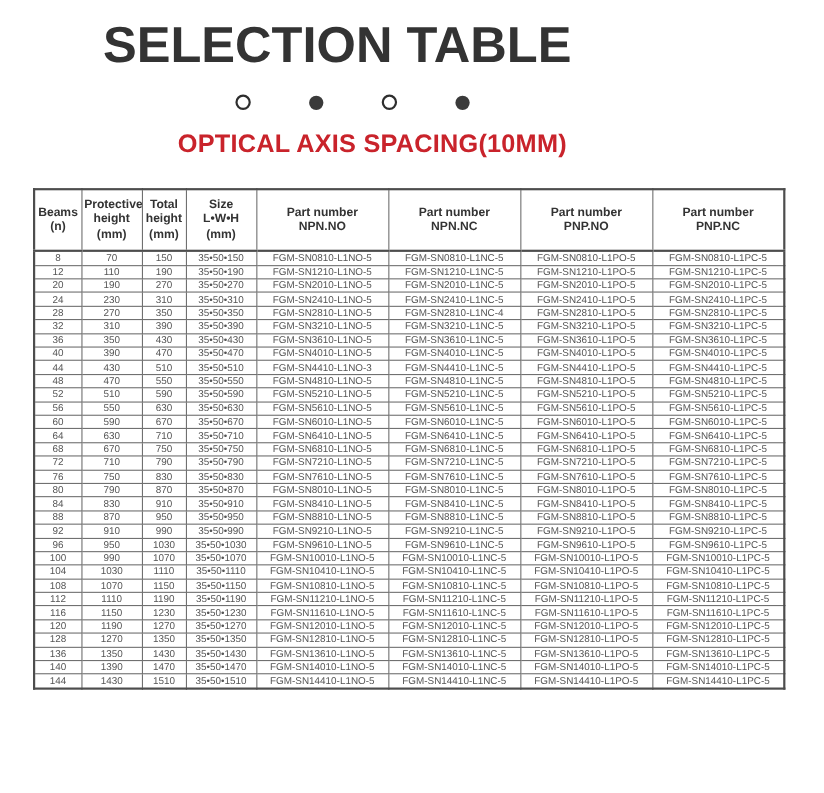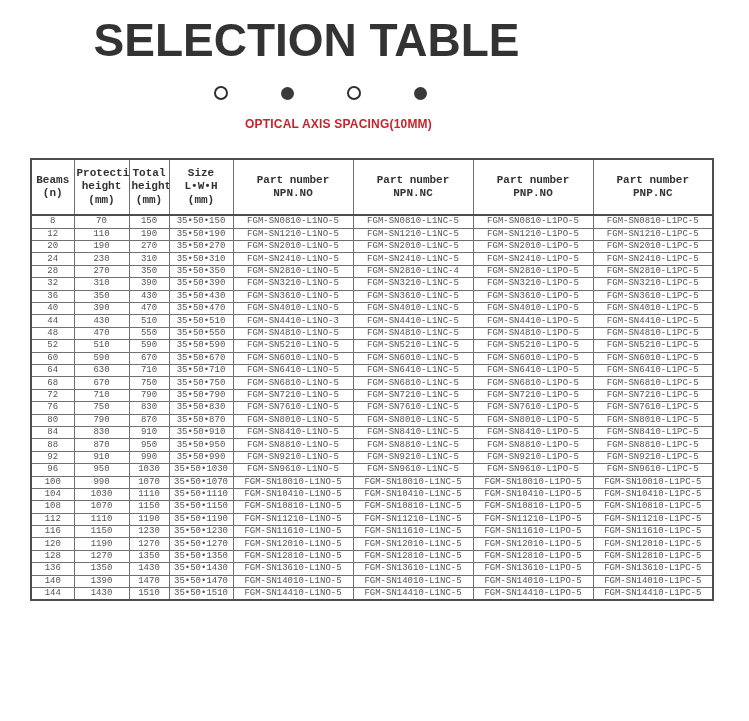--- a/index.html
+++ b/index.html
@@ -17,27 +17,26 @@
   }
   .dots-row{
     margin-top:22px;display:flex;justify-content:center;align-items:center;gap:53px;
     transform:translateX(-18px);
   }
   .dot{display:inline-block;border-radius:50%;box-sizing:border-box;}
   .dot.outline{width:14px;height:14px;border:2.5px solid #2e2e2e;background:#ffffff;}
   .dot.filled{width:13px;height:13px;background:#3a3a3a;}
   .section-heading{
     margin:0;margin-top:17px;
-    font-size:12px;font-weight:bold;color:#c9232b;letter-spacing:0.2px;
+    font-size:23px;font-weight:bold;color:#c9232b;letter-spacing:0.2px;
   }
   .selection-table{
     width:682px;margin:27px 0 0 30px;
     border-collapse:collapse;table-layout:fixed;
     border:2px solid #4d4d4d;
-    font-family:Liberation Mono, monospace;
   }
   .selection-table th,.selection-table td{
     border:1px solid #707070;
     text-align:center;vertical-align:middle;
     overflow:hidden;white-space:nowrap;
   }
   .selection-table th{
     font-size:11px;font-weight:bold;color:#333333;
     height:50px;padding:2px;line-height:1.25;
     border-bottom:2px solid #4d4d4d;background:#ffffff;
@@ -194,20 +193,30 @@
         <td>52</td>
         <td>510</td>
         <td>590</td>
         <td>35•50•590</td>
         <td>FGM-SN5210-L1NO-5</td>
         <td>FGM-SN5210-L1NC-5</td>
         <td>FGM-SN5210-L1PO-5</td>
         <td>FGM-SN5210-L1PC-5</td>
       </tr>
       <tr>
+        <td>56</td>
+        <td>550</td>
+        <td>630</td>
+        <td>35•50•630</td>
+        <td>FGM-SN5610-L1NO-5</td>
+        <td>FGM-SN5610-L1NC-5</td>
+        <td>FGM-SN5610-L1PO-5</td>
+        <td>FGM-SN5610-L1PC-5</td>
+      </tr>
+      <tr>
         <td>60</td>
         <td>590</td>
         <td>670</td>
         <td>35•50•670</td>
         <td>FGM-SN6010-L1NO-5</td>
         <td>FGM-SN6010-L1NC-5</td>
         <td>FGM-SN6010-L1PO-5</td>
         <td>FGM-SN6010-L1PC-5</td>
       </tr>
       <tr>

